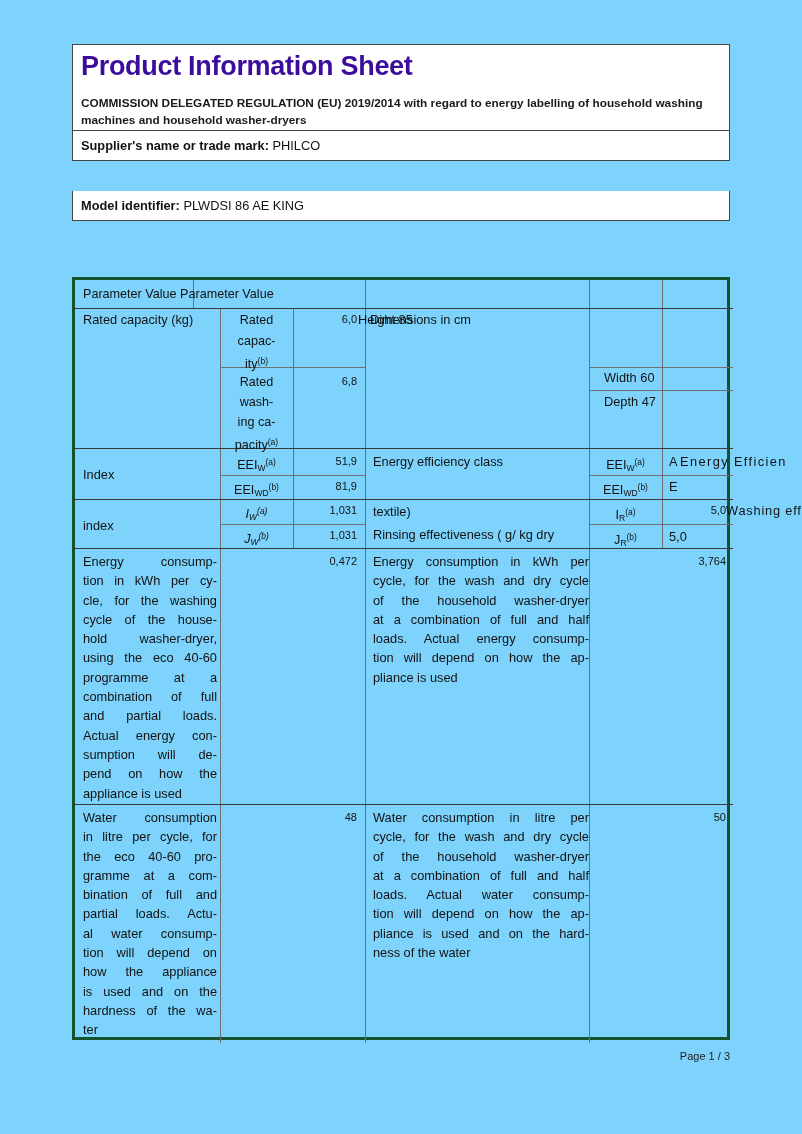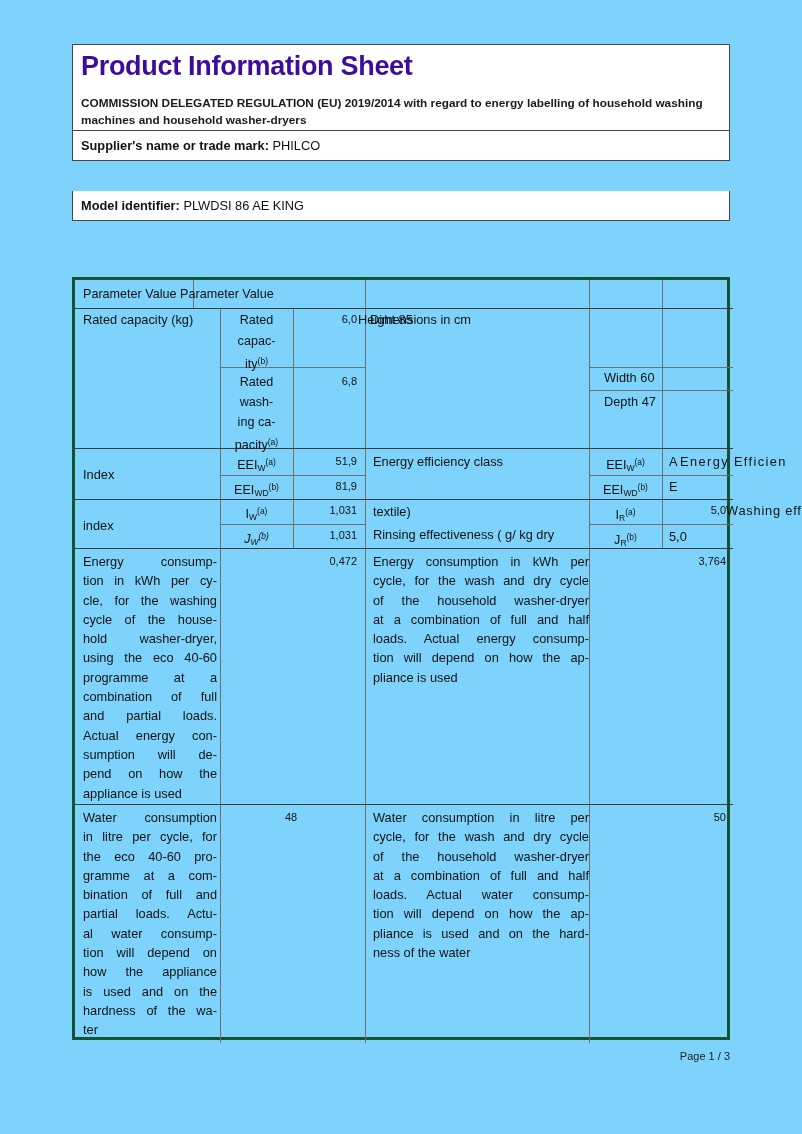--- a/index.html
+++ b/index.html
@@ -112,21 +112,21 @@
       <span>EEI</span><sub>W</sub><sup>(a)</sup>
     </div>
     <div class="txt nowrap" style="left:594px;top:172px;">A</div>
     <div class="txt nowrap overflow-label" style="left:605px;top:172px;">Energy Efficien</div>
     <div class="sym" style="left:514px;top:197px;width:73px;">
       <span>EEI</span><sub>WD</sub><sup>(b)</sup>
     </div>
     <div class="txt nowrap" style="left:594px;top:197px;">E</div>
 
     <div class="txt nowrap" style="left:8px;top:236px;">index</div>
-    <div class="sym" style="left:145px;top:221px;width:73px;">
+    <div class="sym" style="left:145px;top:221px;width:73px;font-style:italic;">
       <span>I</span><sub>W</sub><sup>(a)</sup>
     </div>
     <div class="val" style="left:150px;top:221px;width:132px;">1,031</div>
     <div class="sym" style="left:145px;top:246px;width:73px;font-style:italic;">
       <span>J</span><sub>W</sub><sup>(b)</sup>
     </div>
     <div class="val" style="left:150px;top:246px;width:132px;">1,031</div>
     <div class="txt jlines" style="left:298px;top:221px;width:216px;line-height:22.5px;">
         <div>textile)</div>
         <div>Rinsing effectiveness ( g/ kg dry</div>
@@ -175,21 +175,21 @@
         <div>gramme at a com-</div>
         <div>bination of full and</div>
         <div>partial loads. Actu-</div>
         <div>al water consump-</div>
         <div>tion will depend on</div>
         <div>how the appliance</div>
         <div>is used and on the</div>
         <div>hardness of the wa-</div>
         <div>ter</div>
       </div>
-    <div class="val" style="left:150px;top:528px;width:132px;text-align:center;">48</div>
+    <div class="val" style="left:150px;top:528px;width:132px;">48</div>
     <div class="txt jlines" style="left:298px;top:528px;width:216px;">
         <div>Water consumption in litre per</div>
         <div>cycle, for the wash and dry cycle</div>
         <div>of the household washer-dryer</div>
         <div>at a combination of full and half</div>
         <div>loads. Actual water consump-</div>
         <div>tion will depend on how the ap-</div>
         <div>pliance is used and on the hard-</div>
         <div>ness of the water</div>
       </div>

